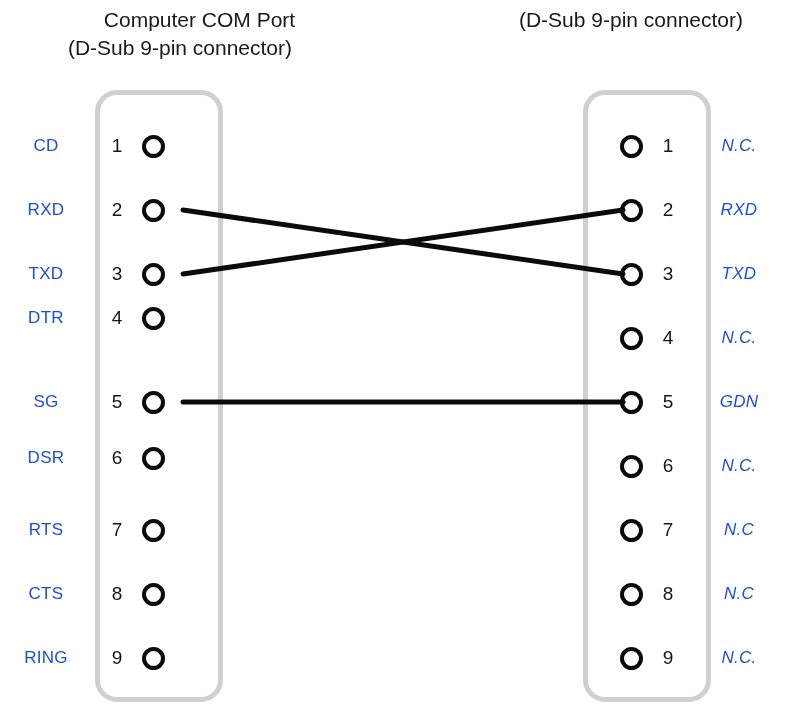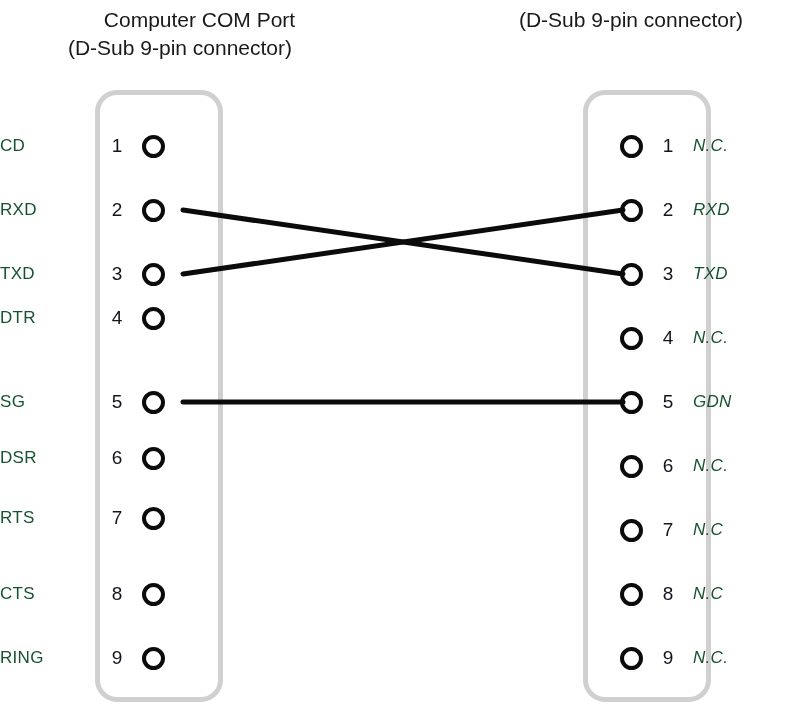--- a/index.html
+++ b/index.html
@@ -70,21 +70,22 @@
     position: absolute;
     height: 36px;
     display: flex;
     align-items: center;
   }
   .pin-row-left  { left: 0px;   width: 240px; }
   .pin-row-right { left: 571px; width: 240px; }
 
   .signal-label {
     width: 92px;
-    color: #14532d;
+    text-align: center;
+    color: #1d4ed8;
     font-size: 17px;
     font-family: "Liberation Sans", sans-serif;
     letter-spacing: 0.3px;
   }
   .pin-number {
     width: 30px;
     text-align: center;
     color: #14141e;
     font-size: 19px;
     font-family: "Liberation Sans", sans-serif;
@@ -145,21 +146,21 @@
   <div class="pin-row pin-row-left" style="top:384px">
     <span class="signal-label">SG</span>
     <span class="pin-number">5</span>
     <span class="pin-hole"></span>
   </div>
   <div class="pin-row pin-row-left" style="top:440px">
     <span class="signal-label">DSR</span>
     <span class="pin-number">6</span>
     <span class="pin-hole"></span>
   </div>
-  <div class="pin-row pin-row-left" style="top:500px">
+  <div class="pin-row pin-row-left" style="top:512px">
     <span class="signal-label">RTS</span>
     <span class="pin-number">7</span>
     <span class="pin-hole"></span>
   </div>
   <div class="pin-row pin-row-left" style="top:576px">
     <span class="signal-label">CTS</span>
     <span class="pin-number">8</span>
     <span class="pin-hole"></span>
   </div>
   <div class="pin-row pin-row-left" style="top:640px">

